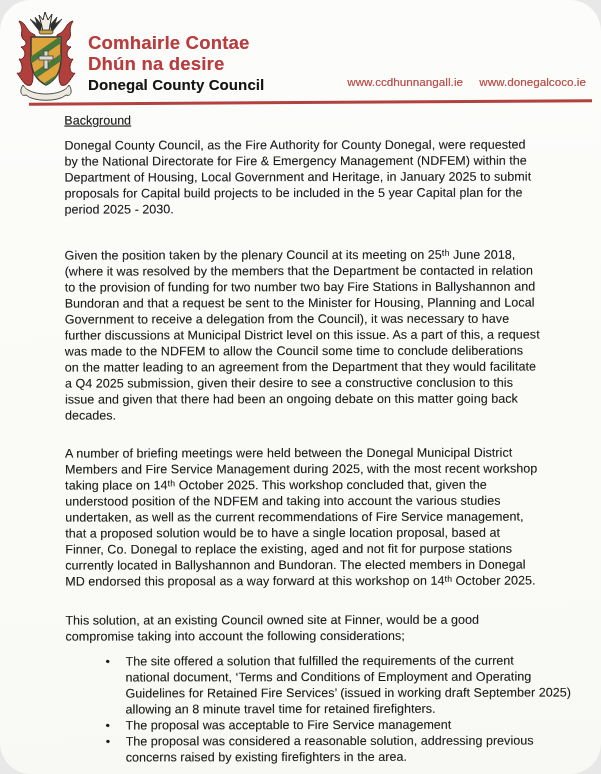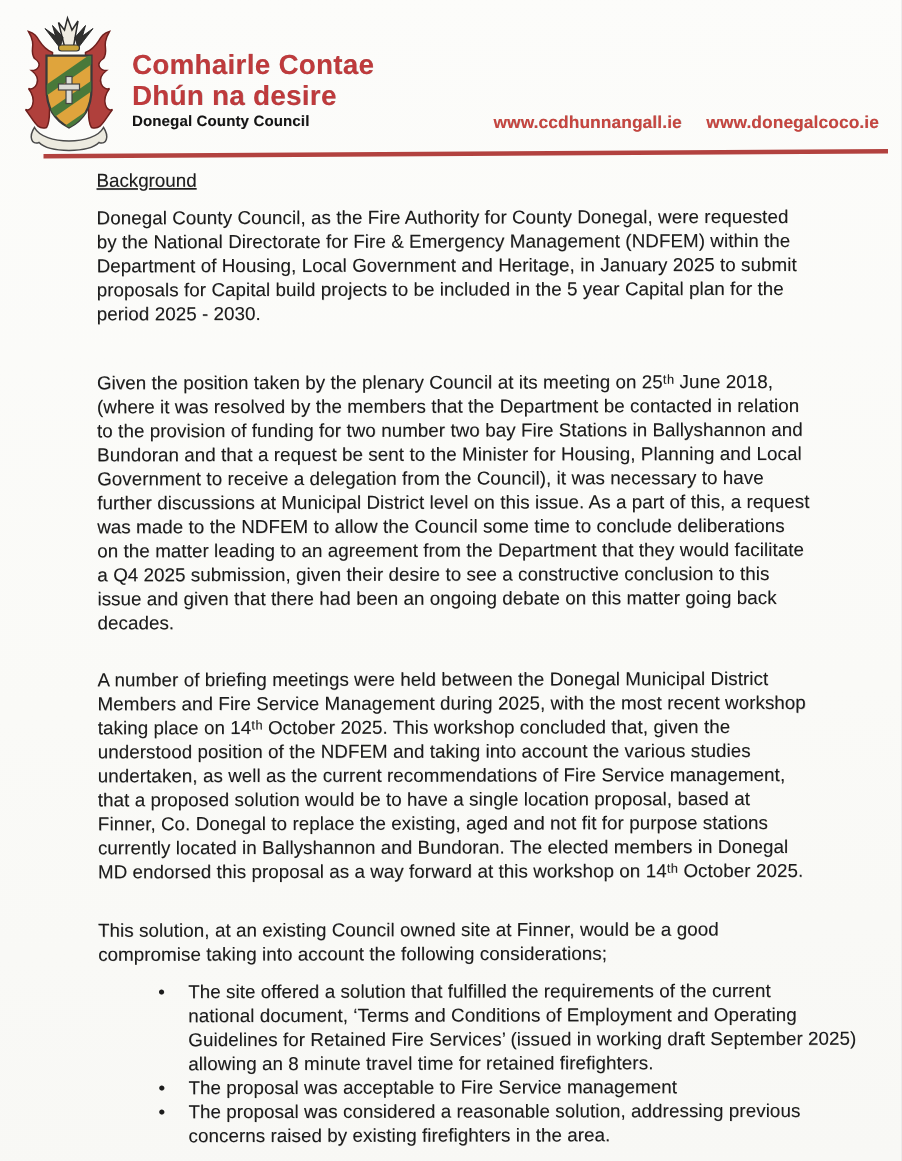--- a/index.html
+++ b/index.html
@@ -7,37 +7,38 @@
   .page {
     position: relative;
     width: 601px;
     height: 774px;
     margin: 0 auto;
     background: linear-gradient(178deg, #fcfcfa 0%, #fafaf7 60%, #f8f8f5 100%);
     font-family: "Liberation Sans", sans-serif;
     color: #1c1c1c;
     overflow: hidden;
     text-shadow: 0.2px 0.2px 0.25px rgba(30,30,30,0.35);
+    border-radius: 31px;
   }
 
   
   .letterhead { position: absolute; top: 0; left: 0; right: 0; height: 108px; }
   .crest { position: absolute; left: 15px; top: 9px; }
   .title-block { position: absolute; left: 88px; top: 32px; line-height: 1; }
   .title-irish {
     font-size: 18.5px; font-weight: bold; letter-spacing: 0.2px;
     color: #bf3a3c; line-height: 21px;
   }
   .title-english {
-    font-size: 10px; font-weight: bold; color: #141414;
+    font-size: 15px; font-weight: bold; color: #141414;
     margin-top: 3px; letter-spacing: 0.1px;
   }
   .websites {
     position: absolute; right: 15px; top: 76px;
-    font-size: 11.5px; font-weight: bold; color: #c8453f;
+    font-size: 11.5px; font-weight: normal; color: #c8453f;
     letter-spacing: 0.1px; white-space: nowrap; text-align: center;
   }
   .websites .site + .site { margin-left: 13px; }
   .rule {
     position: absolute; left: 29px; top: 101px; width: 563px; height: 2.5px;
     background: #b2423f; transform: rotate(-0.35deg);
   }
 
   
   .doc-body {

